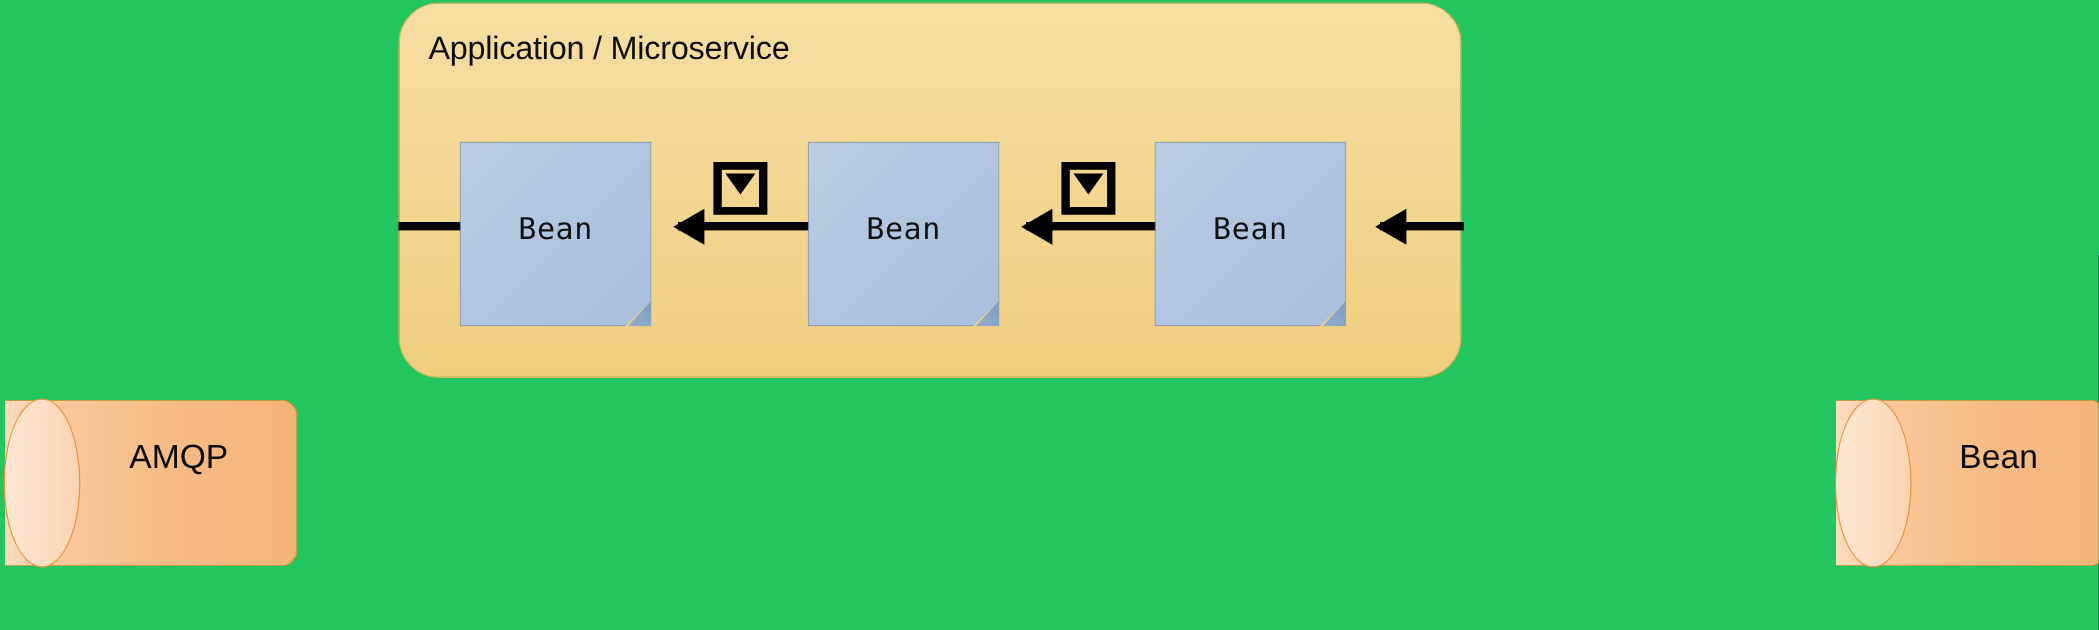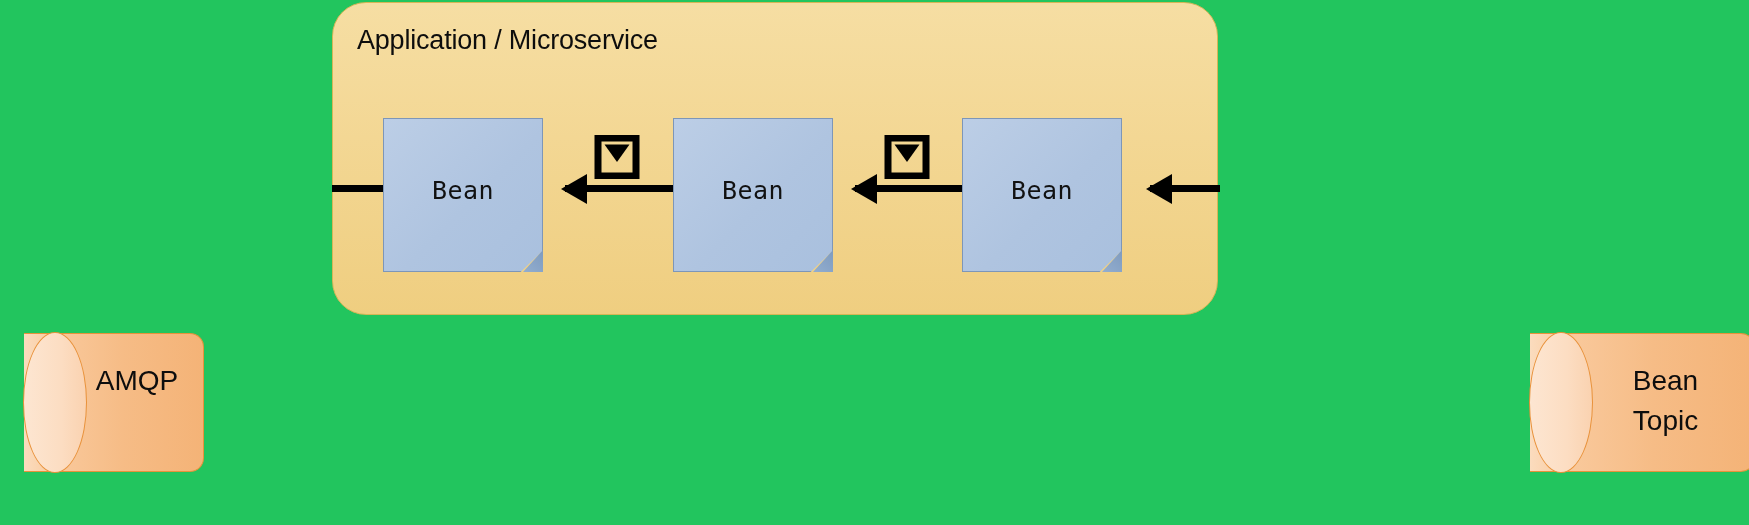--- a/index.html
+++ b/index.html
@@ -124,21 +124,21 @@
     box-sizing:border-box;
   }
   .cyl-label{
     position:absolute;
     left:54px; right:8px; top:28px;
     text-align:center;
     font-size:28px;
     line-height:40px;
     color:#0d0d0d;
   }
-  #cyl-amqp{left:24px;width:180px;}
+  #cyl-amqp{left:4px;width:244px;}
   #cyl-kafka{left:1530px;width:225px;}
 </style>
 </head>
 <body>
 
 <div id="stage">
 
   <div class="app-container">
     <div class="app-title">Application / Microservice</div>
   </div>
@@ -188,17 +188,16 @@
     <div class="cyl-label">
       <div>AMQP</div>
     </div>
   </div>
 
   <div class="cylinder" id="cyl-kafka">
     <div class="cyl-body"></div>
     <div class="cyl-cap"></div>
     <div class="cyl-label">
       <div>Bean</div>
-      <div>Topic</div>
     </div>
   </div>
 
 </div>
 
 </body></html>

